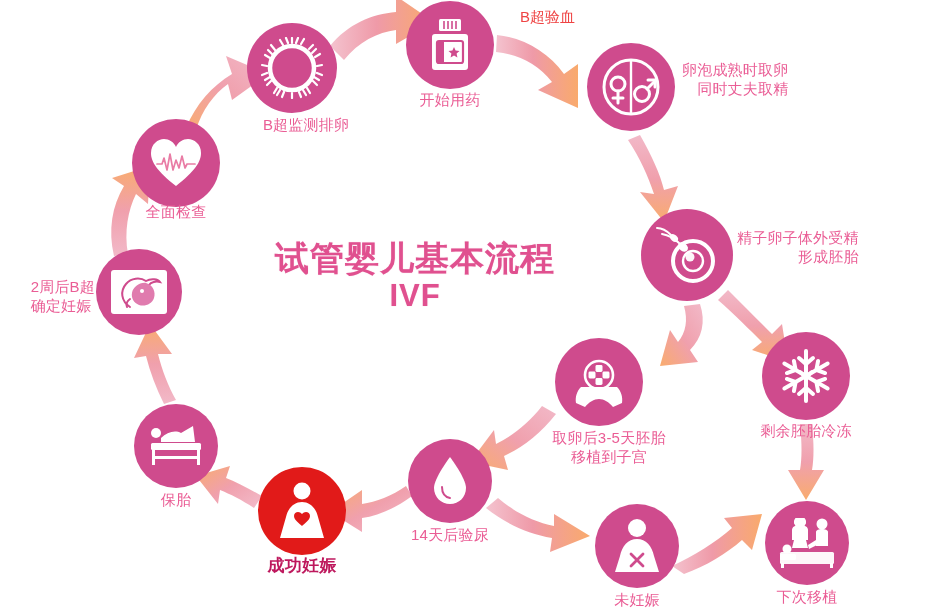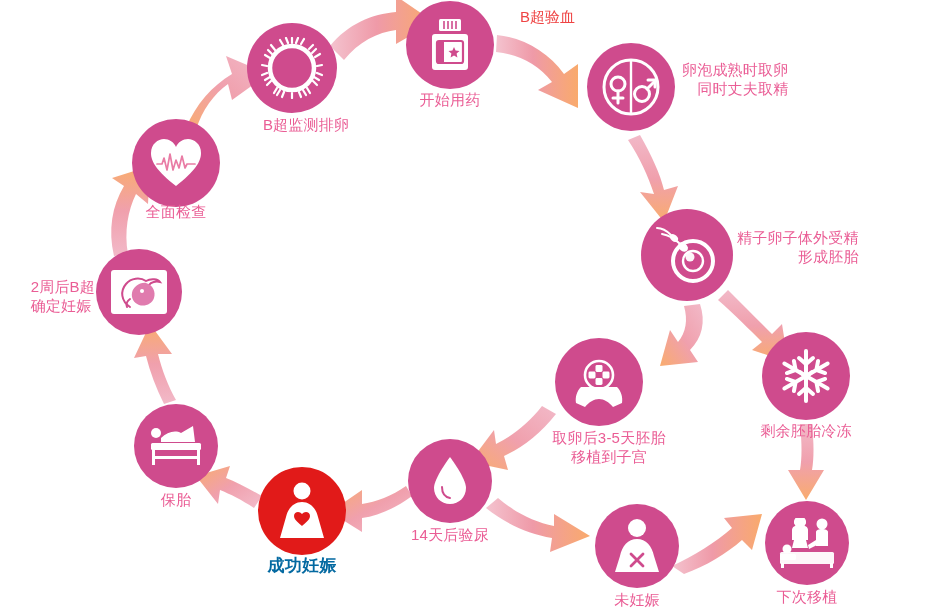--- a/index.html
+++ b/index.html
@@ -25,21 +25,21 @@
     position:absolute;
     color:#ea5d95;
     font-size:15px;
     line-height:19px;
     white-space:nowrap;
     letter-spacing:.2px;
   }
   .nlabel.center{transform:translateX(-50%);text-align:center;}
   .nlabel.left{text-align:left;transform:translateX(-100%);}
   .nlabel.right{text-align:right;}
-  .nlabel.strong{color:#0369a1;font-weight:bold;font-size:17px;}
+  .nlabel.strong{color:#be185d;font-weight:bold;font-size:17px;}
 
   .edge-label{
     position:absolute;color:#ef4444;font-size:15px;white-space:nowrap;
   }
 
   #title{
     position:absolute;left:415px;top:238px;
     transform:translateX(-50%);
     text-align:center;
     color:#e0508f;
@@ -387,15 +387,17 @@
     </div>
     <div class="nlabel left" style="left:95px;top:277px;">
       <span>2周后B超</span><br>
       <span>确定妊娠</span>
     </div>
   </div>
 
   <div class="edge-label" style="left:520px;top:8px;">B超验血</div>
 
   <div id="title">
+    <span class="t1">试管婴儿基本流程</span>
+    <span class="t2">IVF</span>
   </div>
 
 </div>
 
 </body></html>

